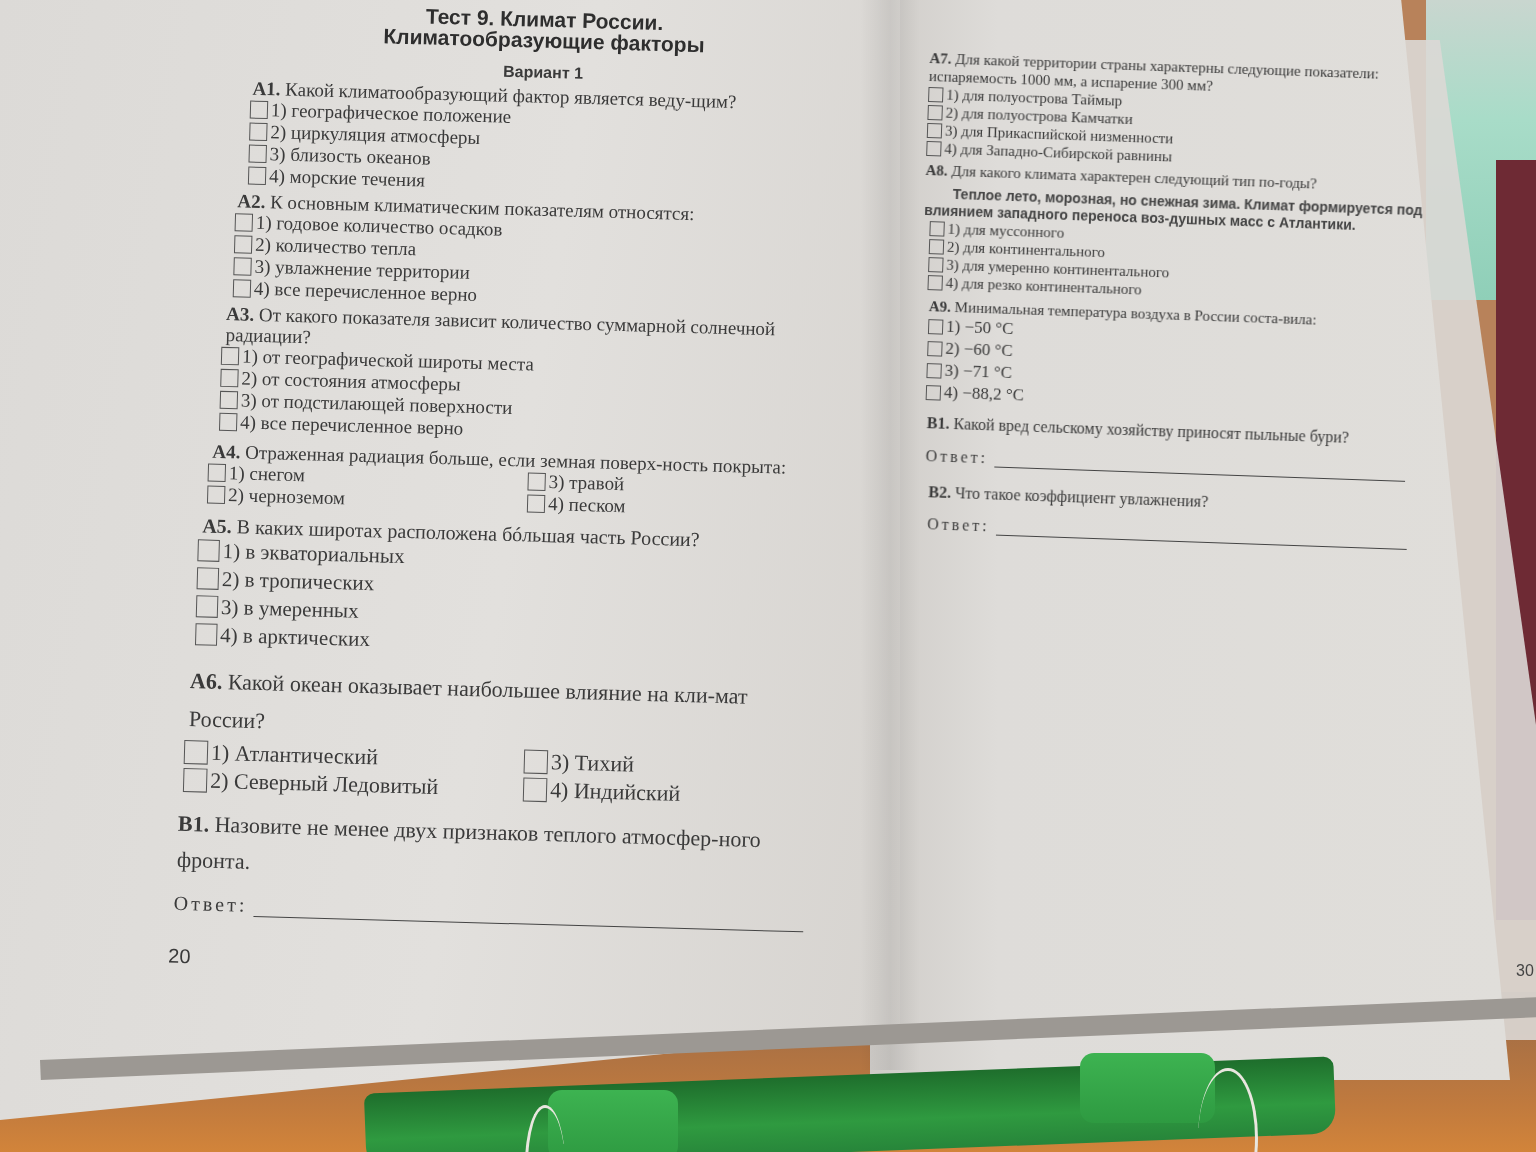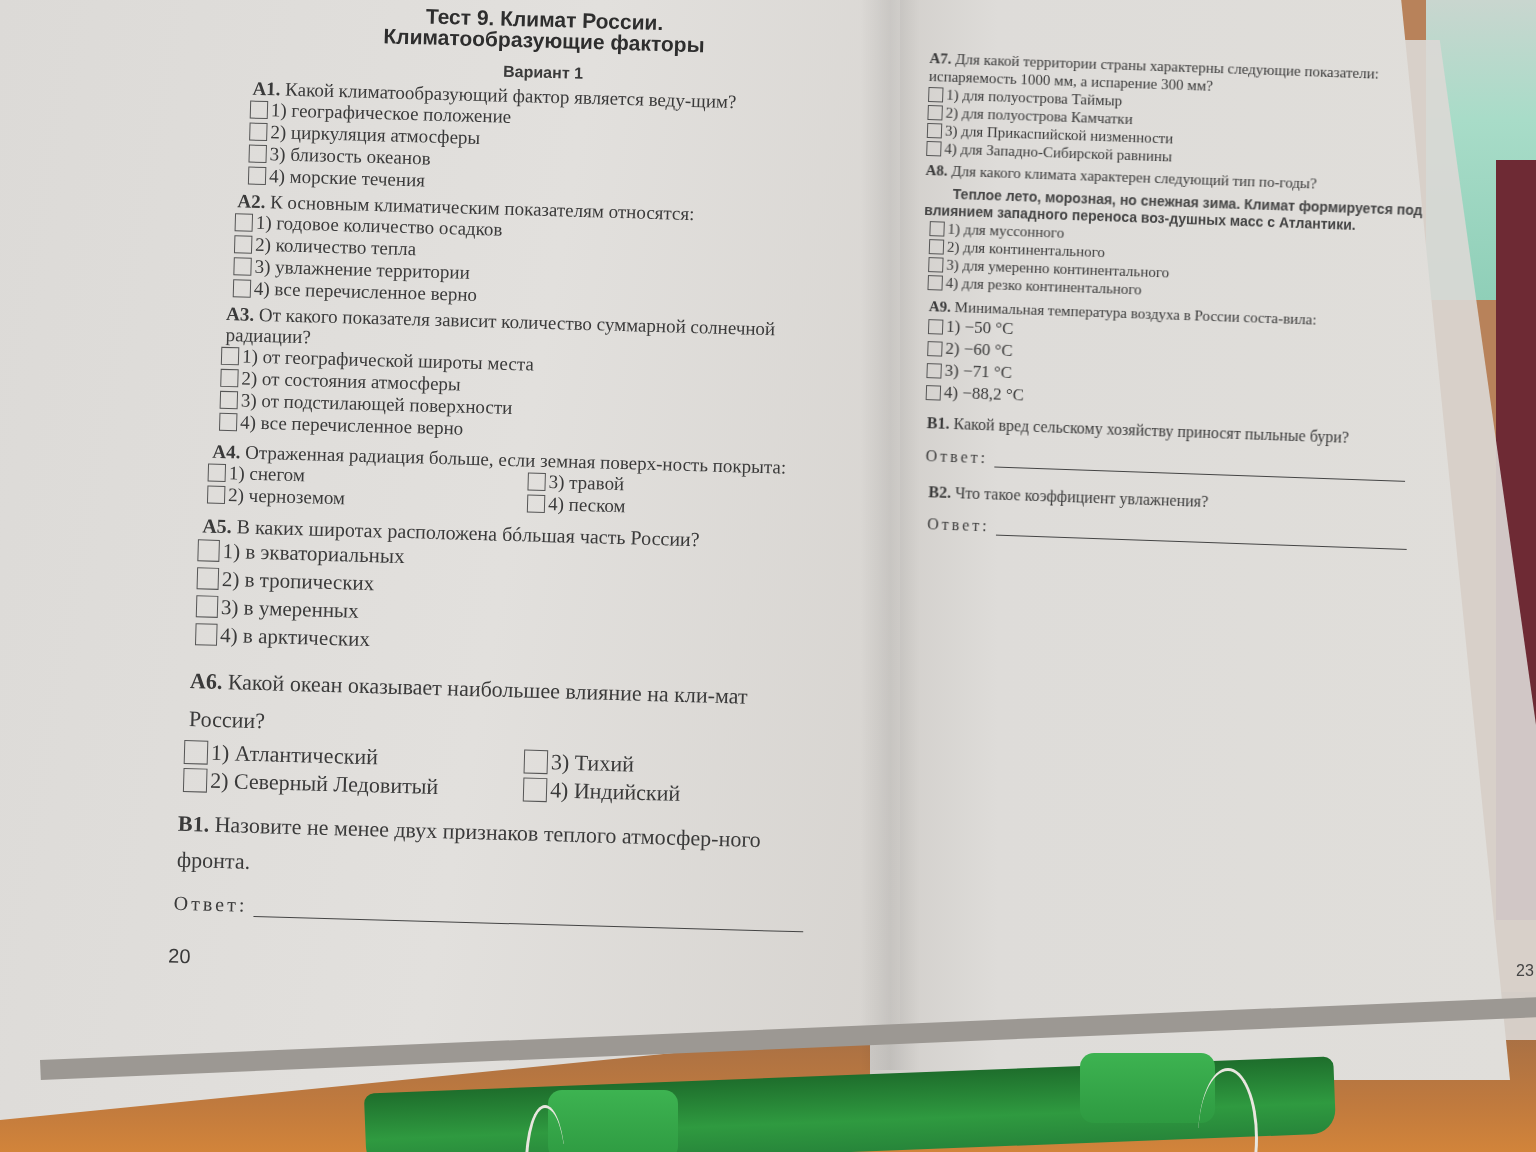--- a/index.html
+++ b/index.html
@@ -355,19 +355,19 @@
   <div class="q" style="margin-left:14px; margin-top:18px; width:480px; font-size:16px;">
     <span class="num">B2.</span>
     <span>Что такое коэффициент увлажнения?</span>
   </div>
   <div class="answer" style="margin-left:14px; width:480px; font-size:16px;">
     <span class="label">Ответ:</span>
     <span class="line"></span>
   </div>
 </div>
 
-<div class="pagenum-right">23</div>
+<div class="pagenum-right">30</div>
 
 <div class="holder"></div>
 <div class="clip c1"></div>
 <div class="clip c2"></div>
 <div class="cable w1"></div>
 <div class="cable w2"></div>
 
 </body></html>

